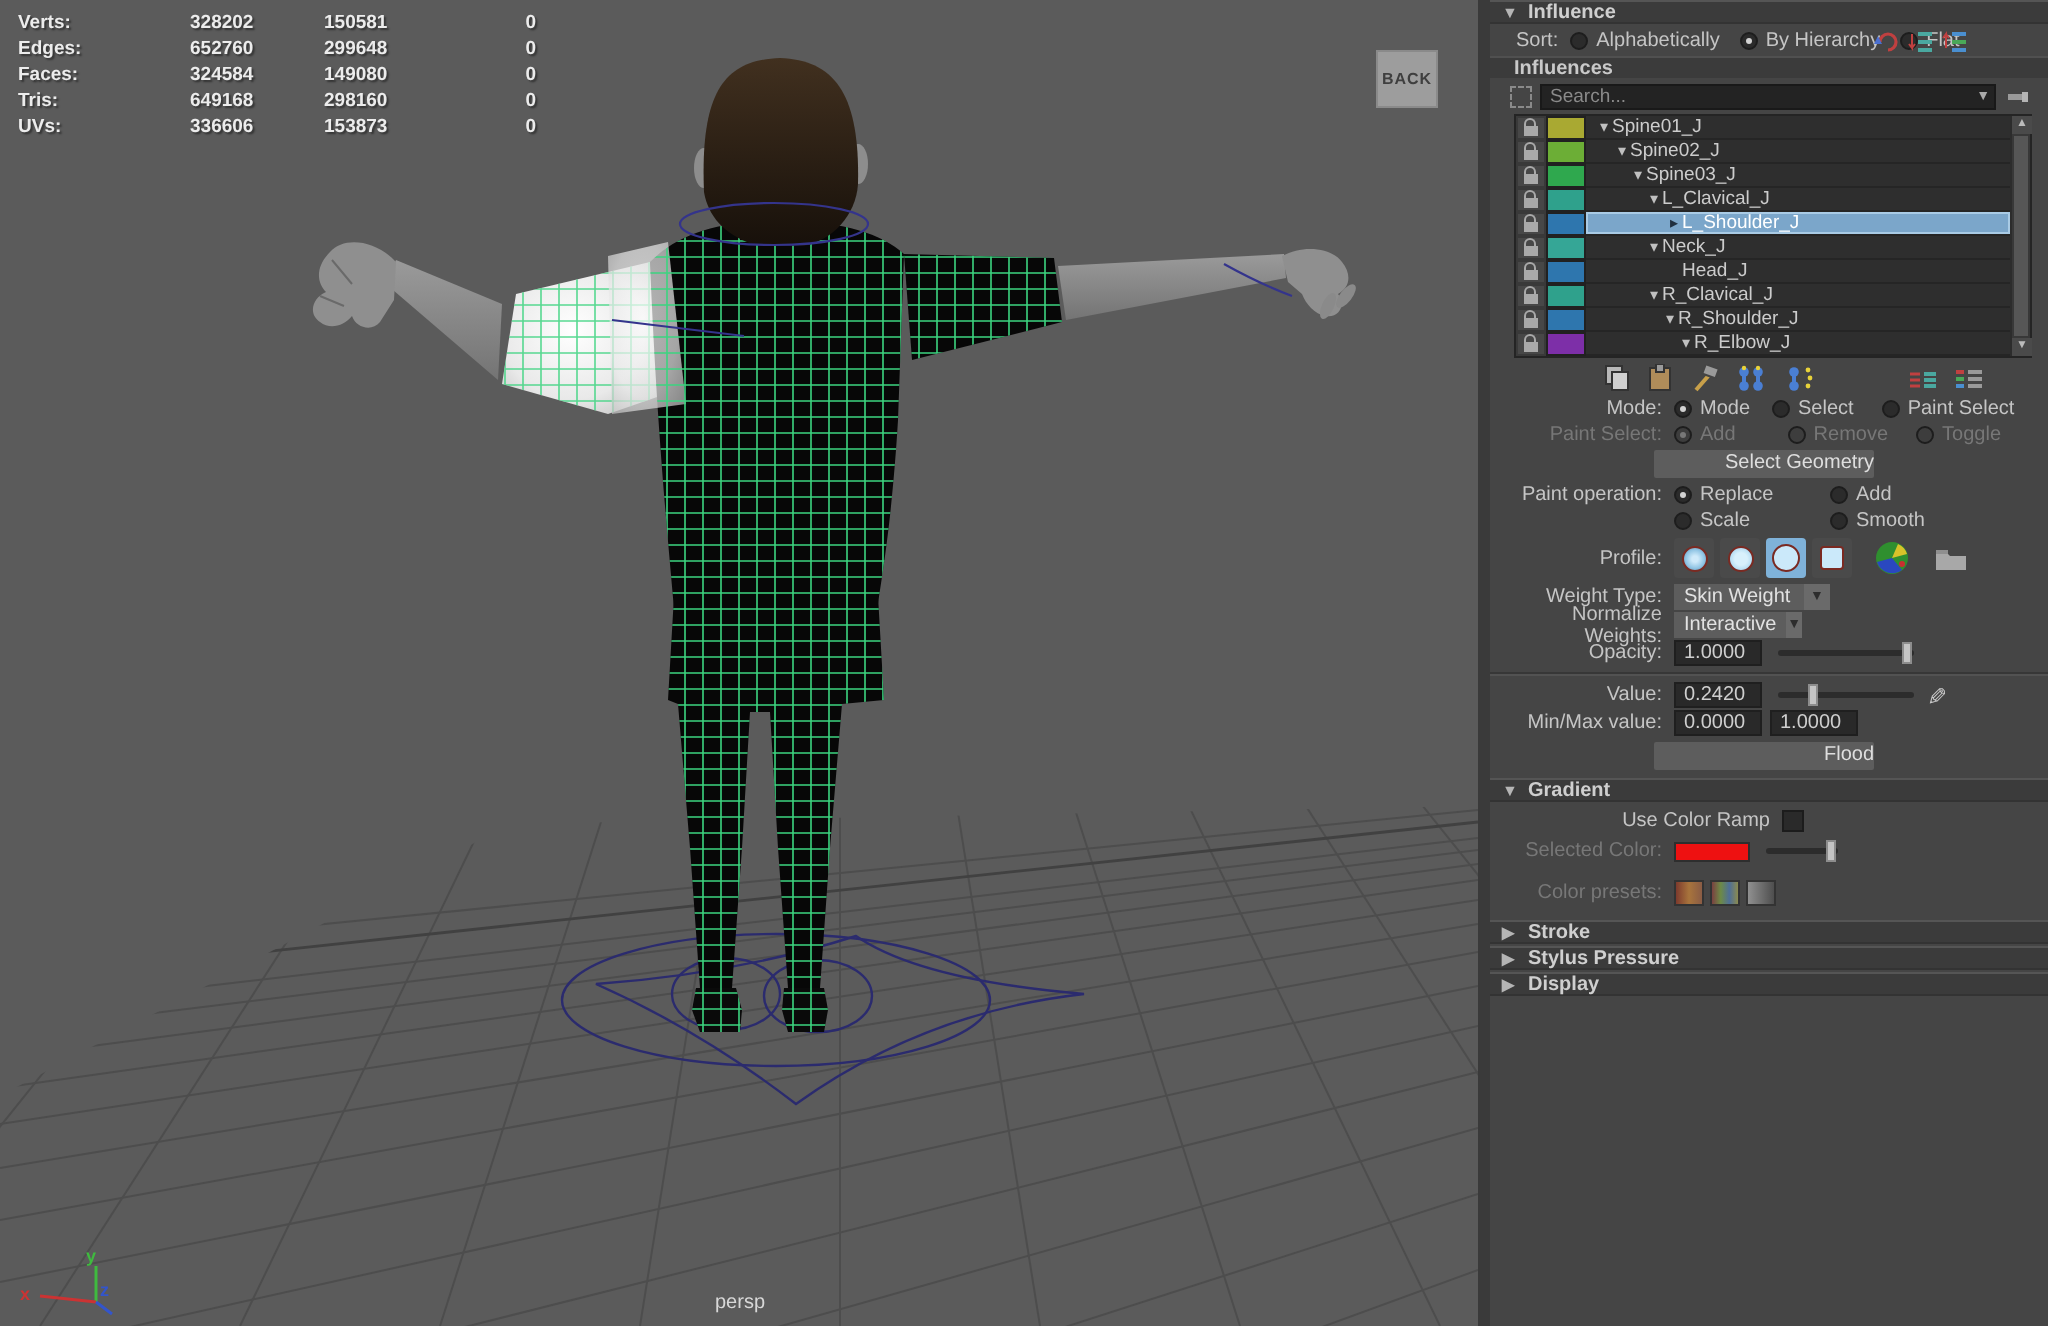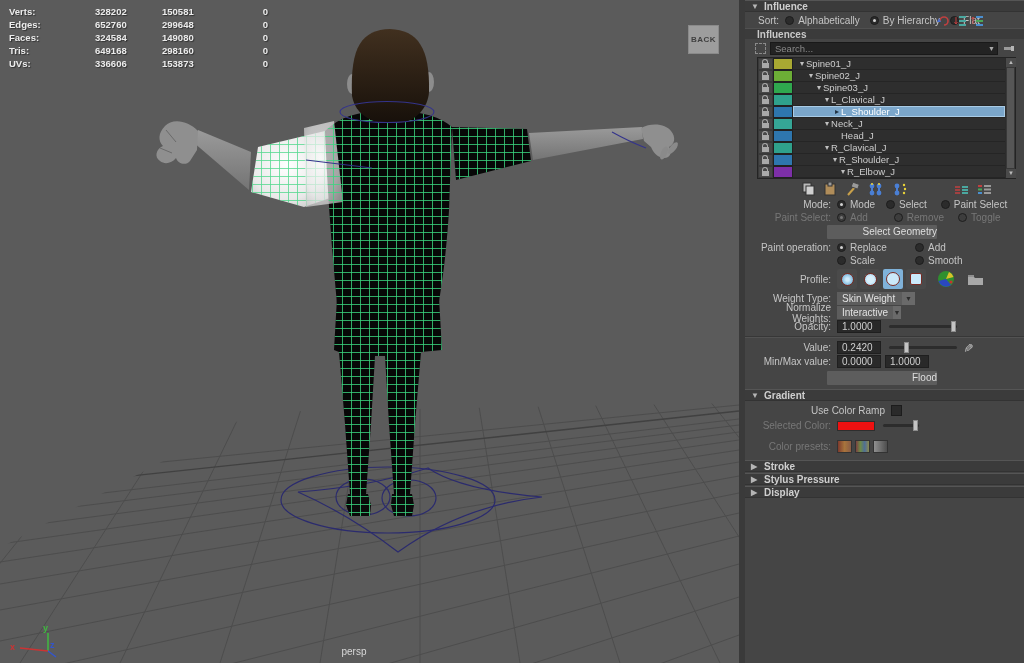--- a/index.html
+++ b/index.html
@@ -13,21 +13,21 @@
   .vp-svg { position:absolute; left:0; top:0; }
 
   .hud { position:absolute; left:9px; top:5px; font-size:9.5px; font-weight:bold;
     color:#ececec; text-shadow:1px 1px 1px rgba(0,0,0,.45); }
   .hud-row { display:grid; grid-template-columns:33px 30px 42px 43px; height:13px; line-height:13px;gap:37px; }
   .hud-row .num { text-align:right;margin-left:16px; }
 
   .back-btn { position:absolute; left:688px; top:25px; width:31px; height:29px;
     background:#9d9d9d; border:1px solid #8a8a8a; color:#3f3f3f; font-size:8px;
     font-weight:bold; letter-spacing:.5px; display:flex; align-items:center; justify-content:center; cursor:pointer; }
-  .persp-label { position:absolute; left:324px; top:646px; width:60px; text-align:center;
+  .persp-label { position:absolute; left:340px; top:646px; width:60px; text-align:center;
     font-size:10px; color:#d8d8d8; }
 
   
   .rpanel { position:absolute; left:739px; top:0; width:285px; height:663px;
     background:#454545; border-left:6px solid #3a3a3a; font-size:10px; color:#c5c5c5; }
   .hdr { height:12px; background:#3b3b3b; border-top:1px solid #555; border-bottom:1px solid #333;
     display:flex; align-items:center; gap:5px; padding-left:6px; font-weight:bold;
     font-size:10px; color:#cfcfcf; cursor:pointer; }
   .tri { font-size:8px; color:#b5b5b5; width:8px; }
   .prow { display:flex; align-items:center; height:12px; margin:1px 0; }

